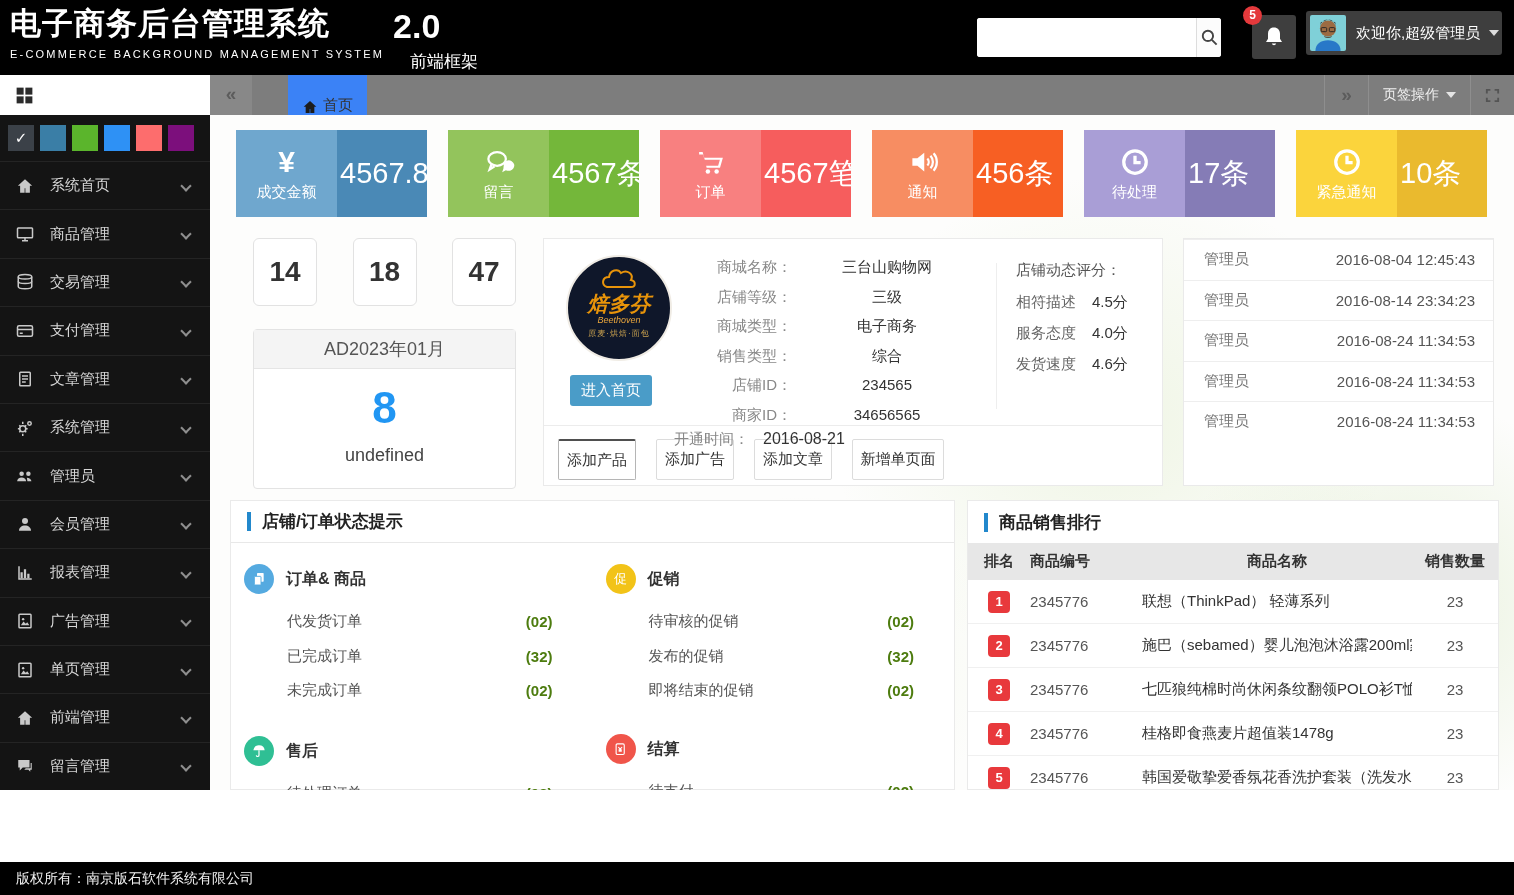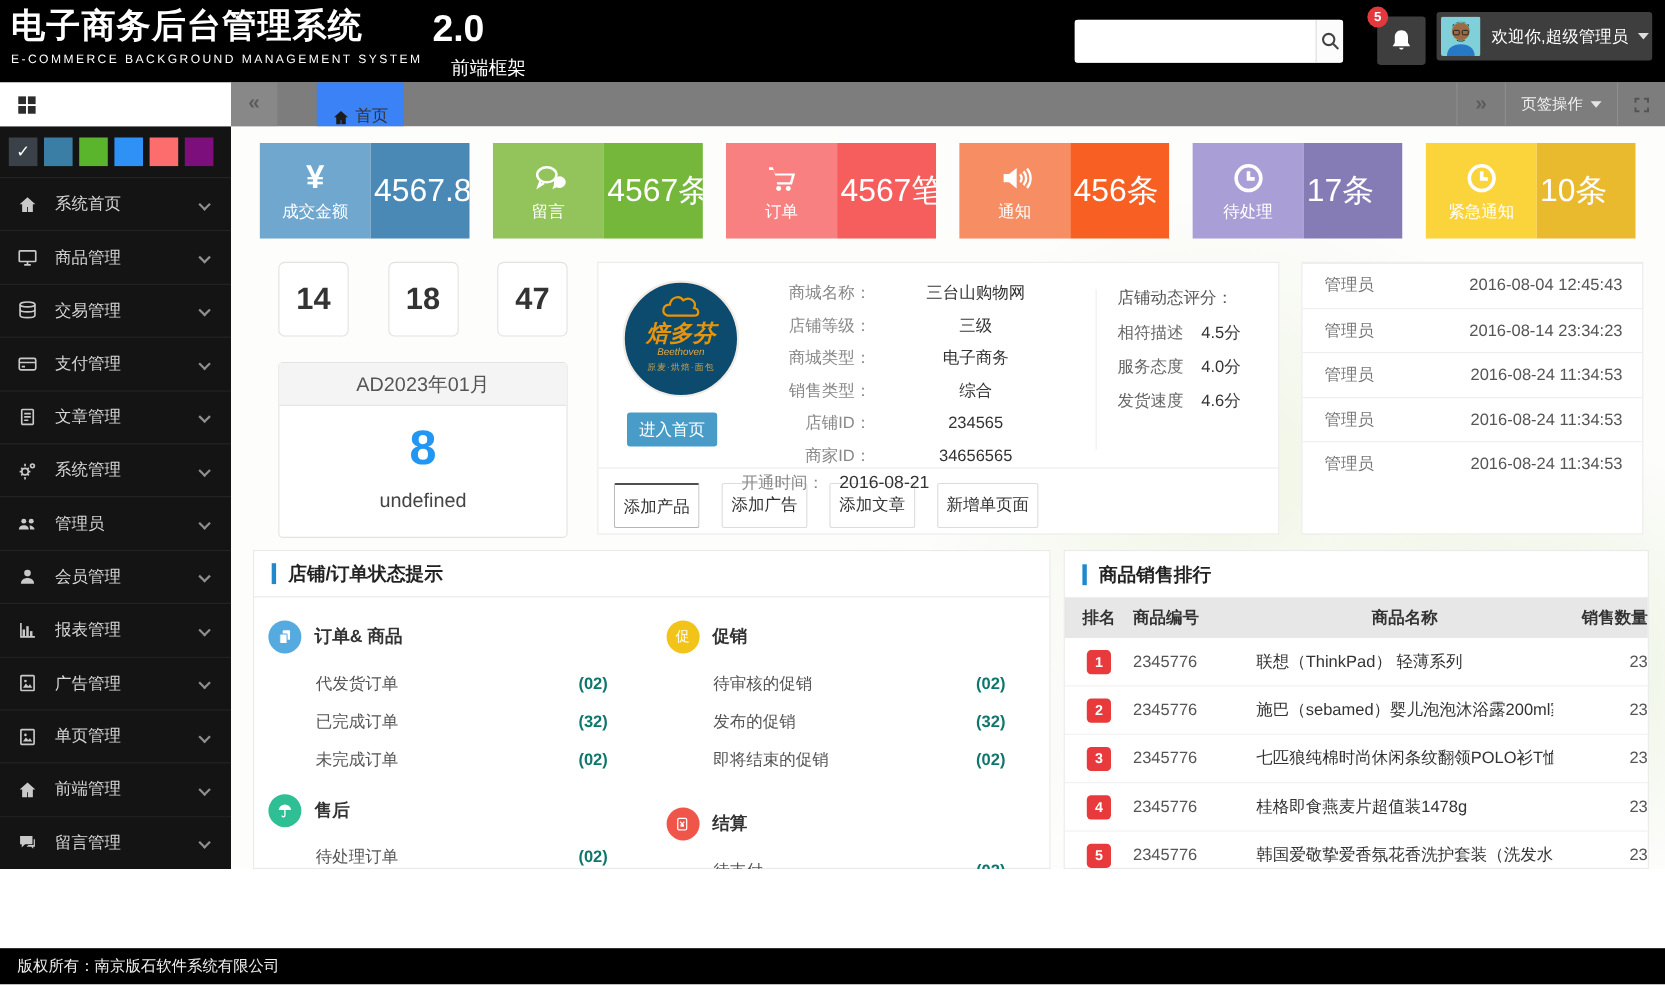--- a/index.html
+++ b/index.html
@@ -67,21 +67,21 @@
   .clockcol { position:absolute; left:43px; top:123px; width:263px; }
   .timeboxes { display:flex; justify-content:space-between; }
   .timebox { width:64px; height:68px; background:#fff; border:1px solid #e2e2e2; border-radius:6px; font-size:28px; font-weight:bold; color:#333; display:flex; align-items:center; justify-content:center; }
   .calcard { margin-top:23px; background:#fff; border:1px solid #e3e3e3; border-radius:4px; }
   .calhead { height:39px; background:#f4f4f4; border-bottom:1px solid #e5e5e5; display:flex; align-items:center; justify-content:center; font-size:18px; color:#555; }
   .calday { text-align:center; font-size:44px; font-weight:bold; color:#2196f3; margin-top:14px; }
   .calweek { text-align:center; font-size:18px; color:#444; margin:12px 0 22px; }
 
   .panel { background:#fff; border:1px solid #eaeaea; position:absolute; }
   .shop { left:333px; top:123px; width:620px; height:248px; }
-  .logo-circle { position:absolute; left:22px; top:16px; width:106px; height:106px; border-radius:50%; border:2px solid #f0ece5; background:#0c4a6e; text-align:center; color:#e8940a; overflow:hidden; }
+  .logo-circle { position:absolute; left:22px; top:16px; width:106px; height:106px; border-radius:50%; border:2px solid #f0ece5; background:#0f172a; text-align:center; color:#e8940a; overflow:hidden; }
   .logo-hat { font-size:26px; line-height:30px; margin-top:10px; }
   .logo-cn { font-size:21px; font-weight:bold; font-style:italic; line-height:22px; }
   .logo-en { font-size:9px; font-style:italic; color:#e8a53c; }
   .logo-rule { font-size:8px; letter-spacing:1px; color:#caa24f; margin-top:3px; }
   .enter-btn { position:absolute; left:26px; top:136px; width:82px; height:31px; background:#4a9cc8; color:#fff; border:none; border-radius:3px; font-size:15px; cursor:pointer; }
   .fields { position:absolute; left:130px; top:13px; }
   .frow { height:29.5px; line-height:29.5px; font-size:15px; }
   .flabel { display:inline-block; width:118px; text-align:right; color:#888; }
   .fvalue { display:inline-block; width:190px; text-align:center; color:#333; }
   .divider { position:absolute; left:452px; top:24px; height:146px; border-left:1px solid #eee; }
@@ -113,32 +113,32 @@
   .status .panel-head { height:42px; border-bottom:1px solid #e8e8e8; }
   .status-body { display:flex; }
   .scol { width:50%; }
   .group-head { display:flex; align-items:center; gap:12px; margin:21px 0 0 13px; }
   .gicon { width:30px; height:30px; border-radius:50%; color:#fff; display:flex; align-items:center; justify-content:center; flex:none; font-size:13px; }
   .gi-blue{background:#55aae0;} .gi-yellow{background:#f2c318;} .gi-green{background:#2fbf94;} .gi-red{background:#f0554a;}
   .gtitle { font-size:16px; font-weight:bold; color:#333; }
   .sitems { margin-top:10px; }
   .sitem { display:flex; justify-content:space-between; align-items:center; height:34.8px; padding:0 40px 0 56px; font-size:15px; }
   .slabel { color:#555; }
-  .scount { color:#0f766e; font-weight:bold; }
+  .scount { color:#4d7c0f; font-weight:bold; }
 
   .sales { left:757px; top:385px; width:532px; height:290px; }
   .sales .panel-head { height:42px; }
   .thead { height:37px; background:#e7e7e7; display:flex; align-items:center; font-size:15px; font-weight:bold; color:#333; }
   .trow { height:44px; display:flex; align-items:center; border-bottom:1px solid #f0f0f0; font-size:15px; color:#333; }
   .c-rank { width:62px; text-align:center; flex:none; }
   .c-sku { width:112px; flex:none; color:#555; }
   .thead .c-sku { color:#333; }
   .c-name { flex:1; overflow:hidden; white-space:nowrap; }
   .thead .c-name { text-align:center; }
-  .c-qty { width:86px; text-align:right; flex:none; color:#555; }
+  .c-qty { width:86px; text-align:center; flex:none; color:#555; }
   .thead .c-qty { color:#333; }
   .rank-badge { width:22px; height:22px; margin:0 auto; background:#e8393c; color:#fff; border-radius:4px; font-size:13px; font-weight:bold; display:flex; align-items:center; justify-content:center; }
 
   .footer { position:absolute; left:0; top:862px; width:1514px; height:33px; background:#000; color:#f0f0f0; font-size:14px; line-height:33px; padding-left:16px; }
 
   svg { display:block; }
 </style>
 </head>
 <body>
 
@@ -556,21 +556,21 @@
             </div>
           <div class="sitem">
               <span class="slabel">已完成订单</span>
               <span class="scount">(32)</span>
             </div>
           <div class="sitem">
               <span class="slabel">未完成订单</span>
               <span class="scount">(02)</span>
             </div>
         </div>
-        <div class="group-head" style="margin-top:14px;">
+        <div class="group-head" style="margin-top:28px;">
           <span class="gicon gi-green">
             <svg width="16" height="16" viewBox="0 0 24 24">
                 <path d="M12 3.5a8.5 8.5 0 0 1 8.5 7.5h-17A8.5 8.5 0 0 1 12 3.5z" fill="#fff"></path>
                 <path d="M12 11v7a2 2 0 0 1-4 .5" fill="none" stroke="#fff" stroke-width="1.8"></path>
               </svg>
           </span>
           <span class="gtitle">售后</span>
         </div>
         <div class="sitems">
           <div class="sitem">

